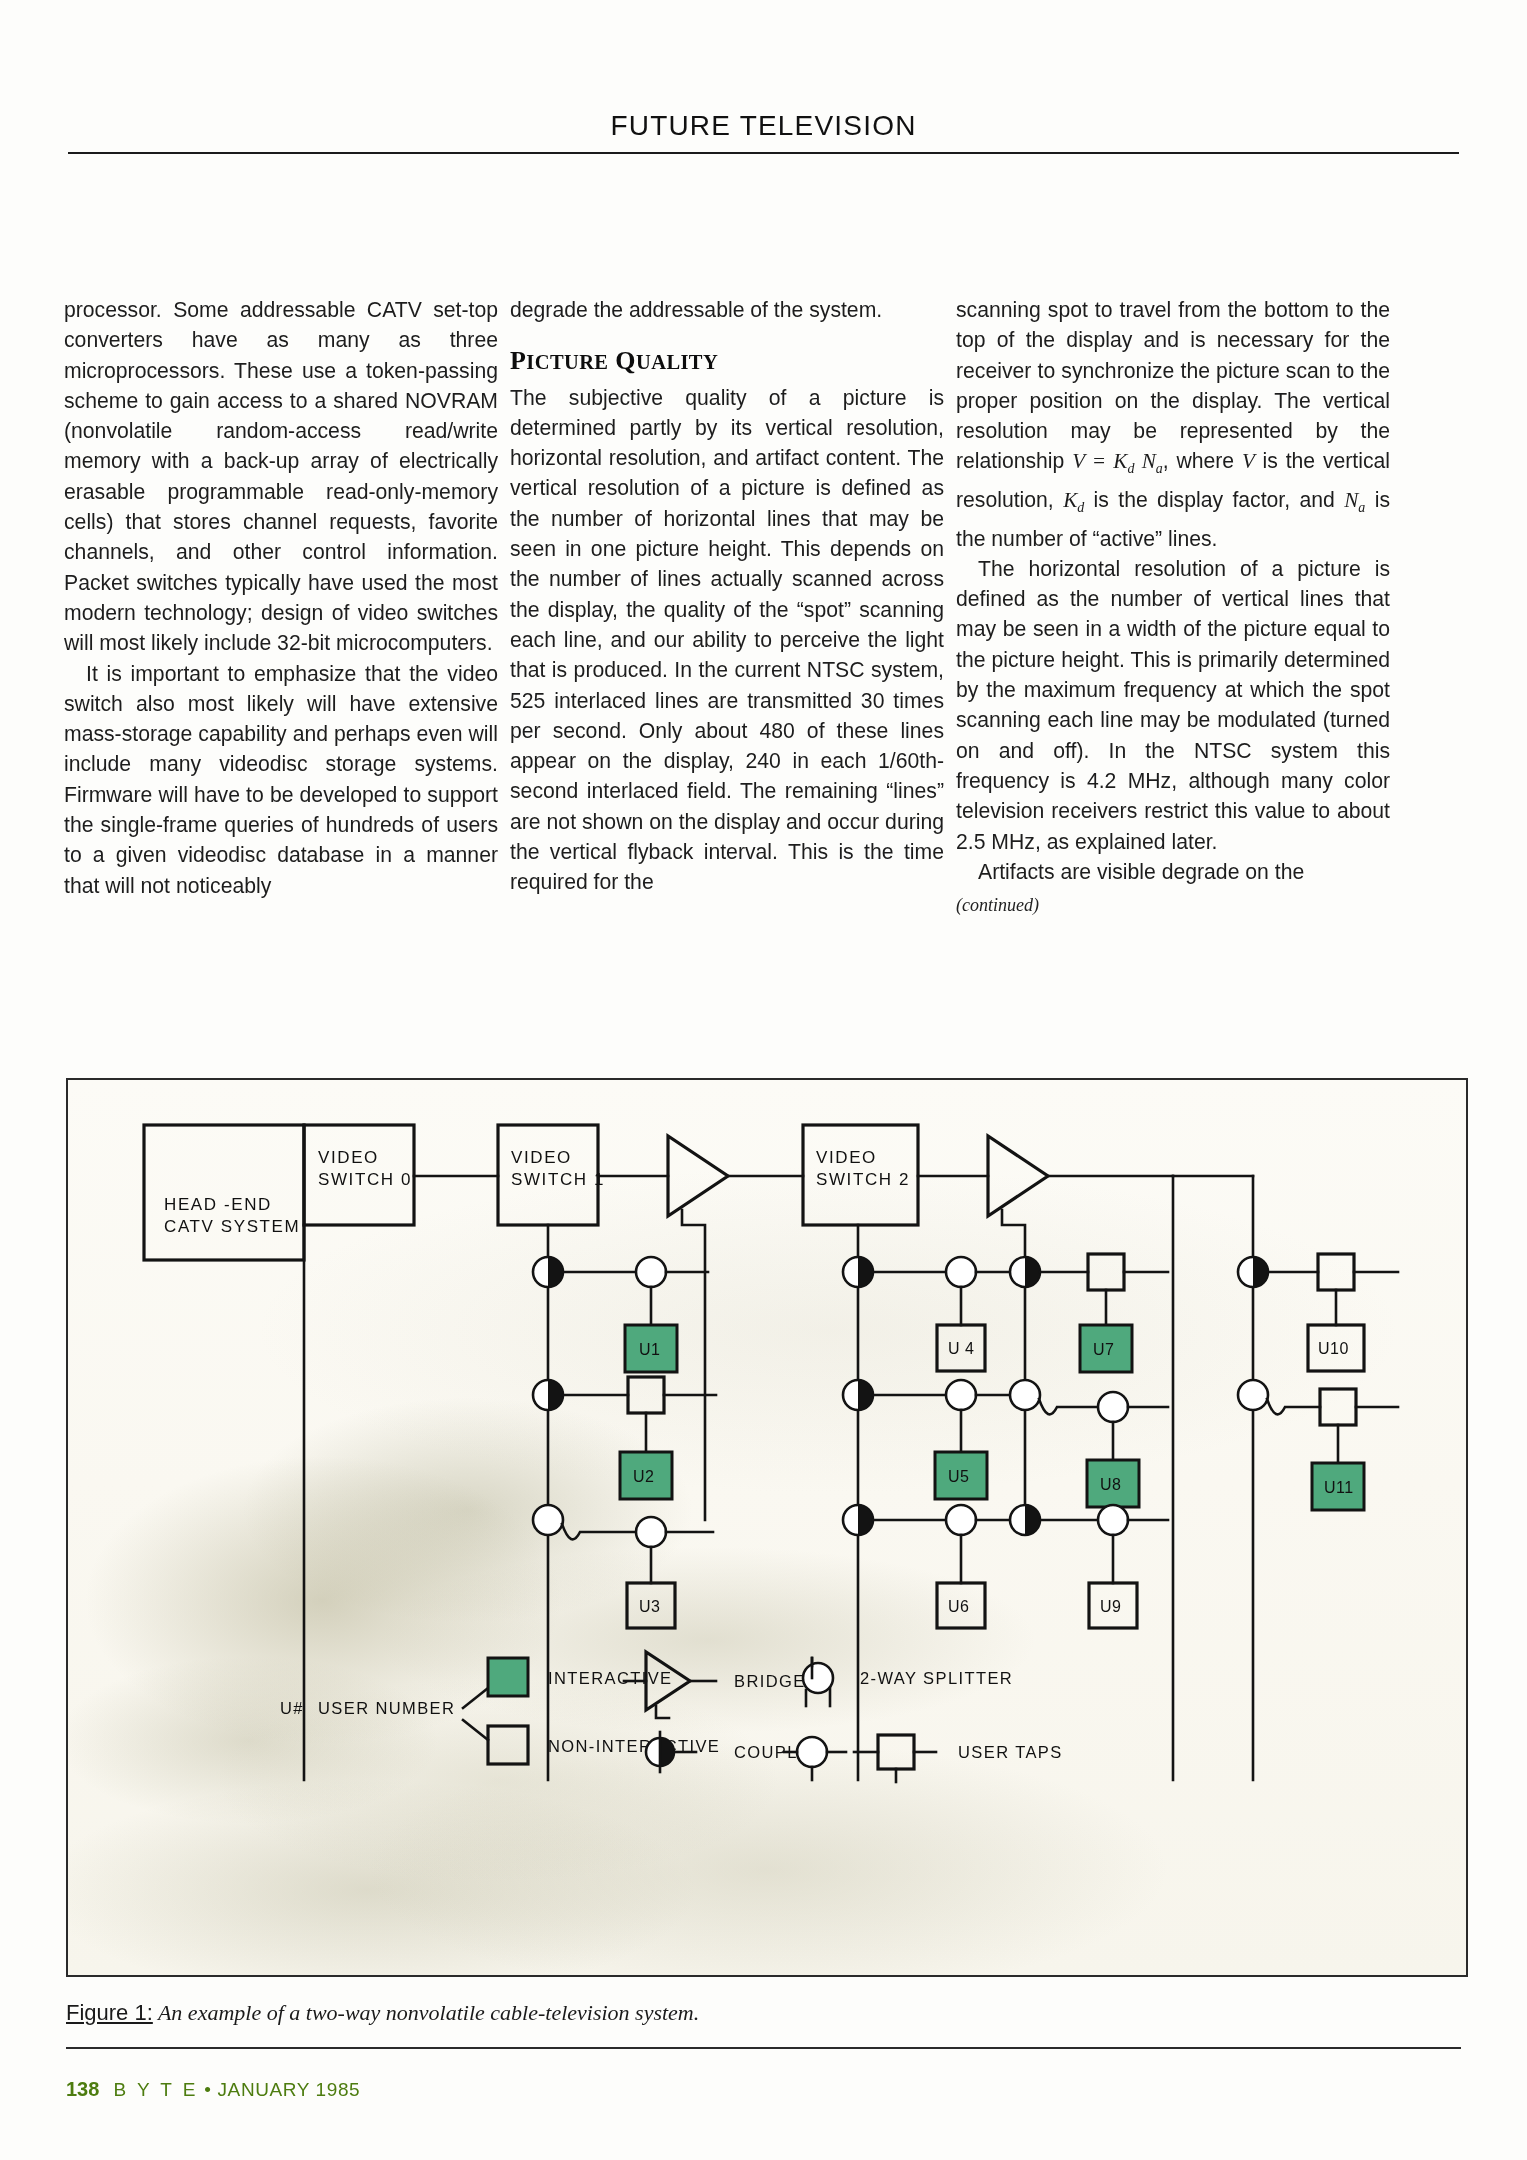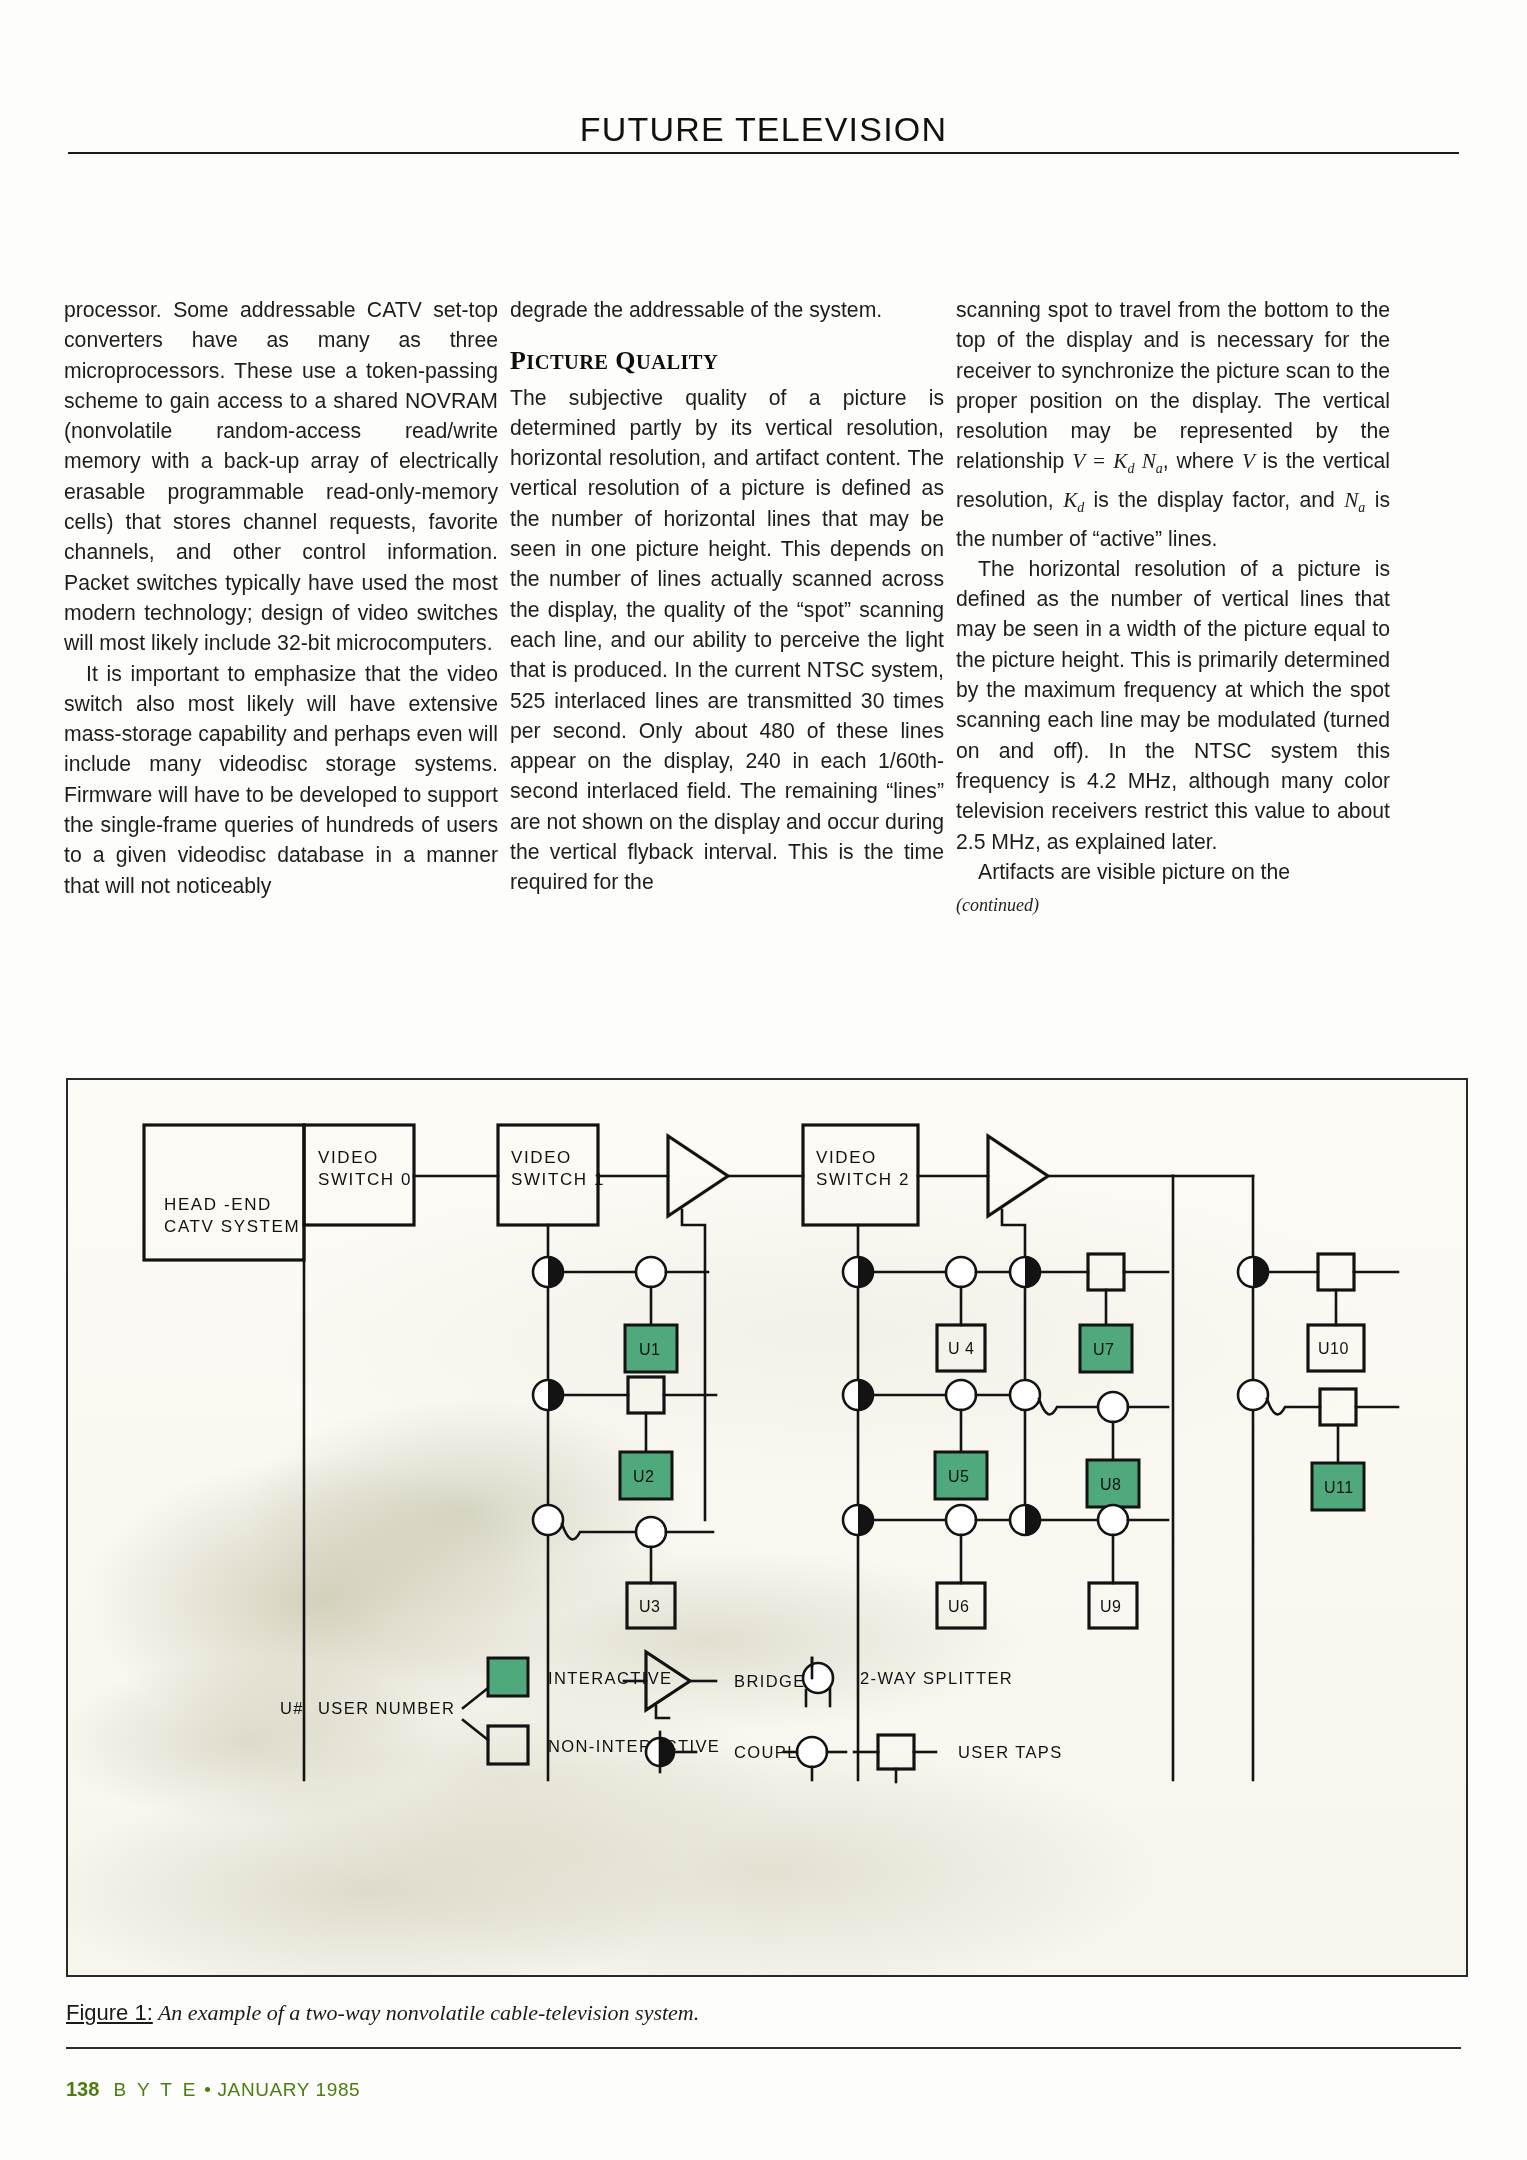--- a/index.html
+++ b/index.html
@@ -13,21 +13,21 @@
   }
   .page{
     position:absolute;inset:0;
     background:#fdfdfb;
   }
 
   
   .runhead{
     position:absolute;left:0;right:0;top:110px;
     text-align:center;
-    font-size:34px;letter-spacing:1.2px;
+    font-size:28px;letter-spacing:1.2px;
     color:#111;
     font-weight:400;
   }
   .runhead-rule{
     position:absolute;left:68px;right:68px;top:152px;
     height:2px;background:#1b1b1b;
   }
 
   
   .cols{
@@ -128,21 +128,21 @@
 
     <div class="col">
       <p>degrade the addressable of the system.</p>
       <div class="sechead"><span>P</span><span class="sm">ICTURE</span> <span>Q</span><span class="sm">UALITY</span></div>
       <p>The subjective quality of a picture is determined partly by its vertical resolution, horizontal resolution, and artifact content. The vertical resolution of a picture is defined as the number of horizontal lines that may be seen in one picture height. This depends on the number of lines actually scanned across the display, the quality of the “spot” scanning each line, and our ability to perceive the light that is produced. In the current NTSC system, 525 interlaced lines are transmitted 30 times per second. Only about 480 of these lines appear on the display, 240 in each 1/60th-second interlaced field. The remaining “lines” are not shown on the display and occur during the vertical flyback interval. This is the time required for the</p>
     </div>
 
     <div class="col">
       <p><span>scanning spot to travel from the bottom to the top of the display and is necessary for the receiver to synchronize the picture scan to the proper position on the display. The vertical resolution may be represented by the relationship </span><span class="mathi"><span>V = K</span><sub>d</sub><span> N</span><sub>a</sub></span><span>, where </span><span class="mathi">V</span><span> is the vertical resolution, </span><span class="mathi"><span>K</span><sub>d</sub></span><span> is the display factor, and </span><span class="mathi"><span>N</span><sub>a</sub></span><span> is the number of “active” lines.</span></p>
       <p class="ind">The horizontal resolution of a picture is defined as the number of vertical lines that may be seen in a width of the picture equal to the picture height. This is primarily determined by the maximum frequency at which the spot scanning each line may be modulated (turned on and off). In the NTSC system this frequency is 4.2 MHz, although many color television receivers restrict this value to about 2.5 MHz, as explained later.</p>
-      <p class="ind">Artifacts are visible picture on the</p>
+      <p class="ind">Artifacts are visible degrade on the</p>
       <div class="contd">(continued)</div>
     </div>
 
   </div>
 
   <div class="figure">
     <div class="scan-stain"></div>
 
     <svg class="fig-svg" width="1394" height="891" viewBox="0 0 1394 891">
       <defs>

